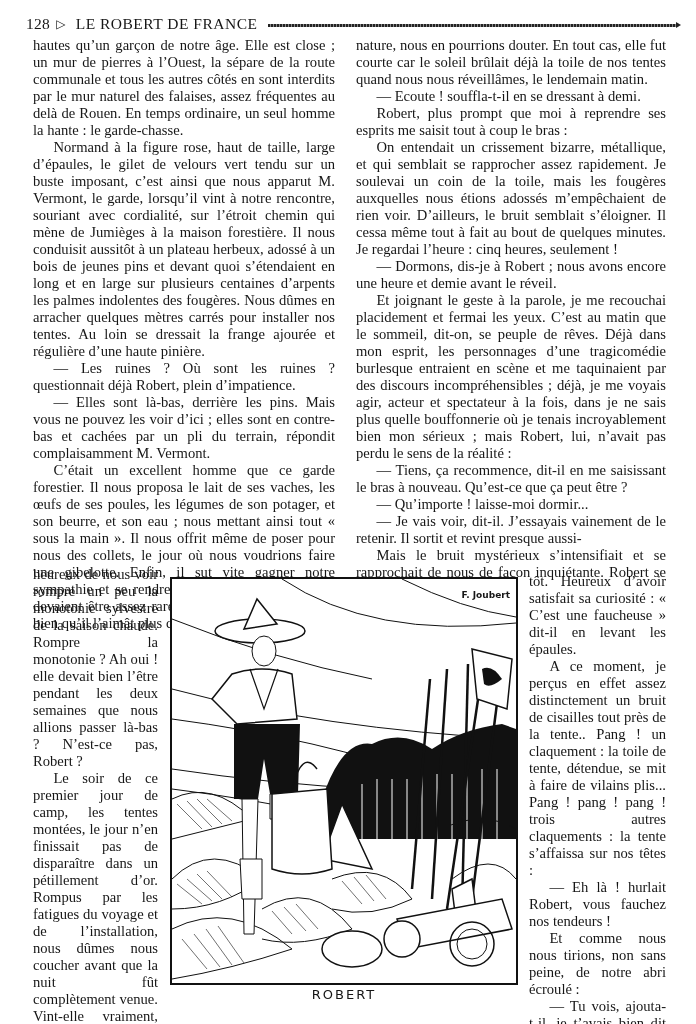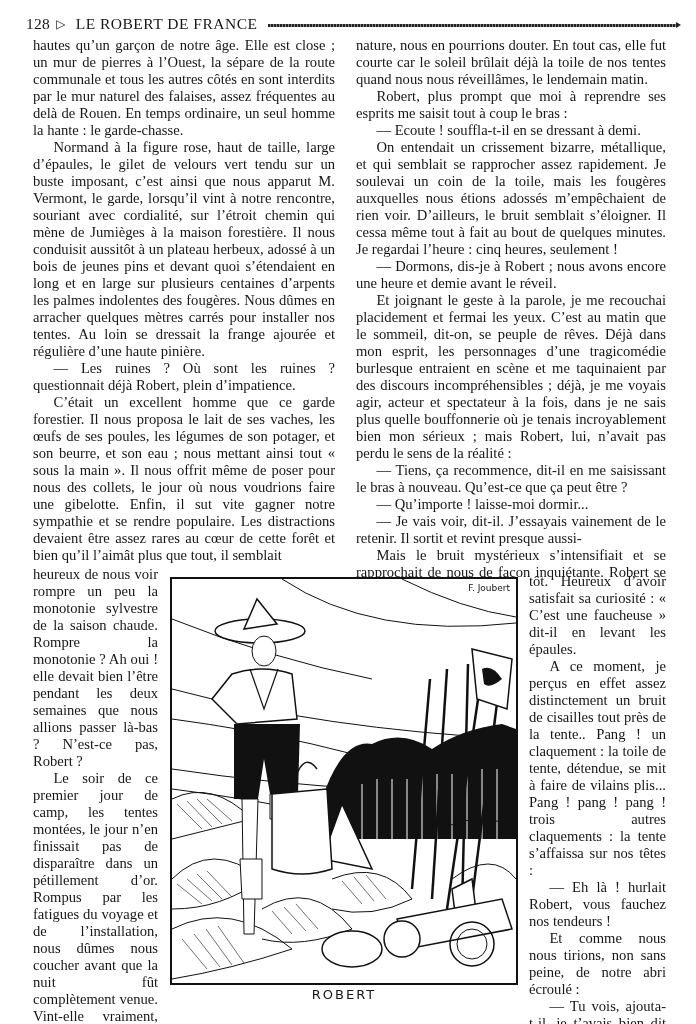--- a/index.html
+++ b/index.html
@@ -33,22 +33,22 @@
   #col-left-bot  { left: 33px; top: 566px; width: 125px; }
   #col-right-top { left: 356px; top: 37px; width: 310px; }
   #col-right-bot { left: 529px; top: 573px; width: 137px; }
 
   .figure {
     position: absolute; left: 170px; top: 577px; width: 344px; height: 404px;
     border: 2px solid #111; background: #fff; overflow: hidden;
   }
   .figure svg { display: block; }
   .signature {
-    position: absolute; right: 6px; top: 4px; font-size: 9px;
-    font-family: "DejaVu Sans", sans-serif; font-weight: normal; text-align: center;
+    position: absolute; right: 6px; top: 11px; font-size: 9px;
+    font-family: "DejaVu Sans", sans-serif; font-weight: bold; text-align: center;
   }
   .caption {
     position: absolute; left: 170px; top: 987px; width: 348px; text-align: center;
     font-family: "DejaVu Sans", sans-serif; font-size: 13px; letter-spacing: 2px;
   }
 </style>
 </head>
 <body>
 
 <div class="header">
@@ -56,32 +56,33 @@
   <span class="tri">▷</span>
   <span class="title">LE ROBERT DE FRANCE</span>
   <span class="rule"></span>
   <span class="rule-end"></span>
 </div>
 
 <div class="col" id="col-left-top">
   <p class="noindent">hautes qu’un garçon de notre âge. Elle est close ; un mur de pierres à l’Ouest, la sépare de la route communale et tous les autres côtés en sont interdits par le mur naturel des falaises, assez fréquentes au delà de Rouen. En temps ordinaire, un seul homme la hante : le garde-chasse.</p>
   <p>Normand à la figure rose, haut de taille, large d’épaules, le gilet de velours vert tendu sur un buste imposant, c’est ainsi que nous apparut M. Vermont, le garde, lorsqu’il vint à notre rencontre, souriant avec cordialité, sur l’étroit chemin qui mène de Jumièges à la maison forestière. Il nous conduisit aussitôt à un plateau herbeux, adossé à un bois de jeunes pins et devant quoi s’étendaient en long et en large sur plusieurs centaines d’arpents les palmes indolentes des fougères. Nous dûmes en arracher quelques mètres carrés pour installer nos tentes. Au loin se dressait la frange ajourée et régulière d’une haute pinière.</p>
   <p>— Les ruines ? Où sont les ruines ? questionnait déjà Robert, plein d’impatience.</p>
+  <p>— Elles sont là-bas, derrière les pins. Mais vous ne pouvez les voir d’ici ; elles sont en contre-bas et cachées par un pli du terrain, répondit complaisamment M. Vermont.</p>
   <p>C’était un excellent homme que ce garde forestier. Il nous proposa le lait de ses vaches, les œufs de ses poules, les légumes de son potager, et son beurre, et son eau ; nous mettant ainsi tout « sous la main ». Il nous offrit même de poser pour nous des collets, le jour où nous voudrions faire une gibelotte. Enfin, il sut vite gagner notre sympathie et se rendre populaire. Les distractions devaient être assez rares au cœur de cette forêt et bien qu’il l’aimât plus que tout, il semblait</p>
 </div>
 
 <div class="col" id="col-left-bot">
   <p class="noindent">heureux de nous voir rompre un peu la monotonie sylvestre de la saison chaude. Rompre la monotonie ? Ah oui ! elle devait bien l’être pendant les deux semaines que nous allions passer là-bas ? N’est-ce pas, Robert ?</p>
   <p>Le soir de ce premier jour de camp, les tentes montées, le jour n’en finissait pas de disparaître dans un pétillement d’or. Rompus par les fatigues du voyage et de l’installation, nous dûmes nous coucher avant que la nuit fût complètement venue. Vint-elle vraiment, d’ailleurs ? Si nous n’avions une inaltérable foi dans l’ordonnance régulière des choses de la</p>
 </div>
 
 <div class="col" id="col-right-top">
   <p class="noindent">nature, nous en pourrions douter. En tout cas, elle fut courte car le soleil brûlait déjà la toile de nos tentes quand nous nous réveillâmes, le lendemain matin.</p>
+  <p>— Ecoute ! souffla-t-il en se dressant à demi.</p>
   <p>Robert, plus prompt que moi à reprendre ses esprits me saisit tout à coup le bras :</p>
-  <p>— Ecoute ! souffla-t-il en se dressant à demi.</p>
   <p>On entendait un crissement bizarre, métallique, et qui semblait se rapprocher assez rapidement. Je soulevai un coin de la toile, mais les fougères auxquelles nous étions adossés m’empêchaient de rien voir. D’ailleurs, le bruit semblait s’éloigner. Il cessa même tout à fait au bout de quelques minutes. Je regardai l’heure : cinq heures, seulement !</p>
   <p>— Dormons, dis-je à Robert ; nous avons encore une heure et demie avant le réveil.</p>
   <p>Et joignant le geste à la parole, je me recouchai placidement et fermai les yeux. C’est au matin que le sommeil, dit-on, se peuple de rêves. Déjà dans mon esprit, les personnages d’une tragicomédie burlesque entraient en scène et me taquinaient par des discours incompréhensibles ; déjà, je me voyais agir, acteur et spectateur à la fois, dans je ne sais plus quelle bouffonnerie où je tenais incroyablement bien mon sérieux ; mais Robert, lui, n’avait pas perdu le sens de la réalité :</p>
   <p>— Tiens, ça recommence, dit-il en me saisissant le bras à nouveau. Qu’est-ce que ça peut être ?</p>
   <p>— Qu’importe ! laisse-moi dormir...</p>
   <p>— Je vais voir, dit-il. J’essayais vainement de le retenir. Il sortit et revint presque aussi-</p>
   <p>Mais le bruit mystérieux s’intensifiait et se rapprochait de nous de façon inquiétante. Robert se dressa :</p>
 </div>
 
 <div class="col" id="col-right-bot">

